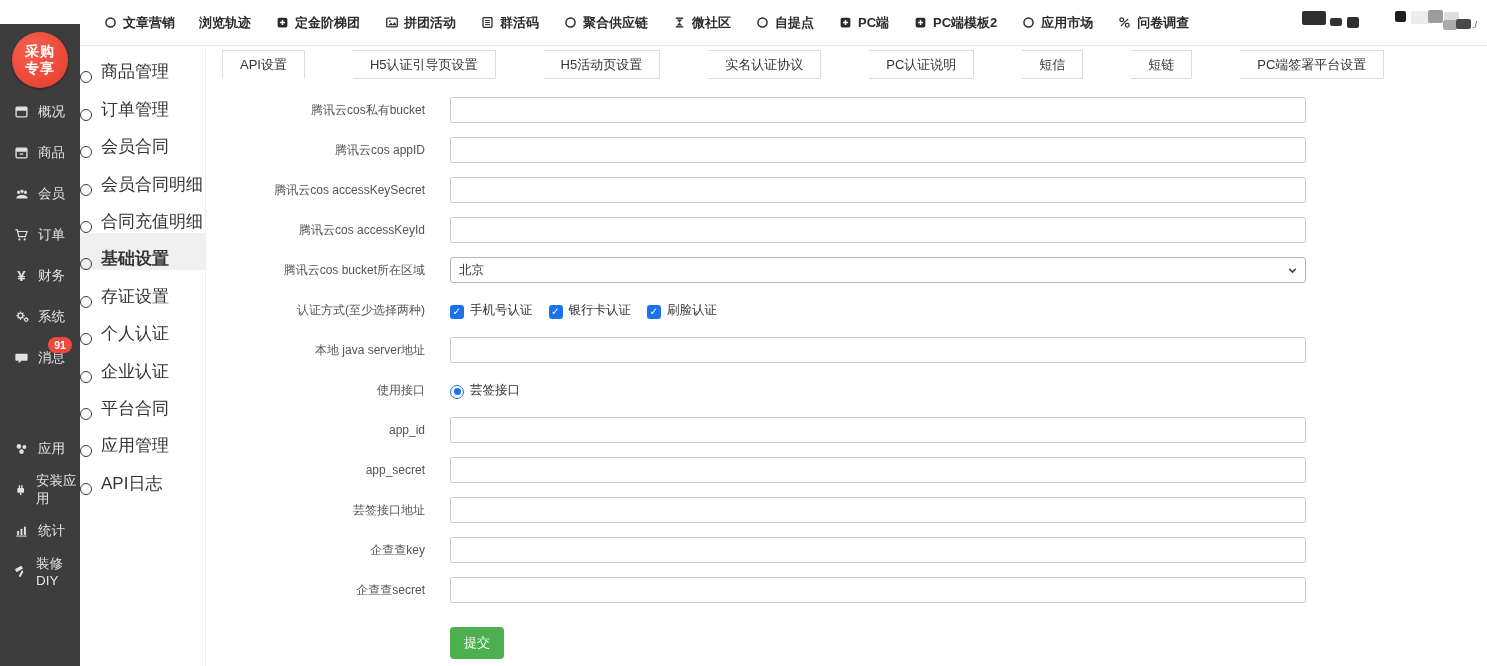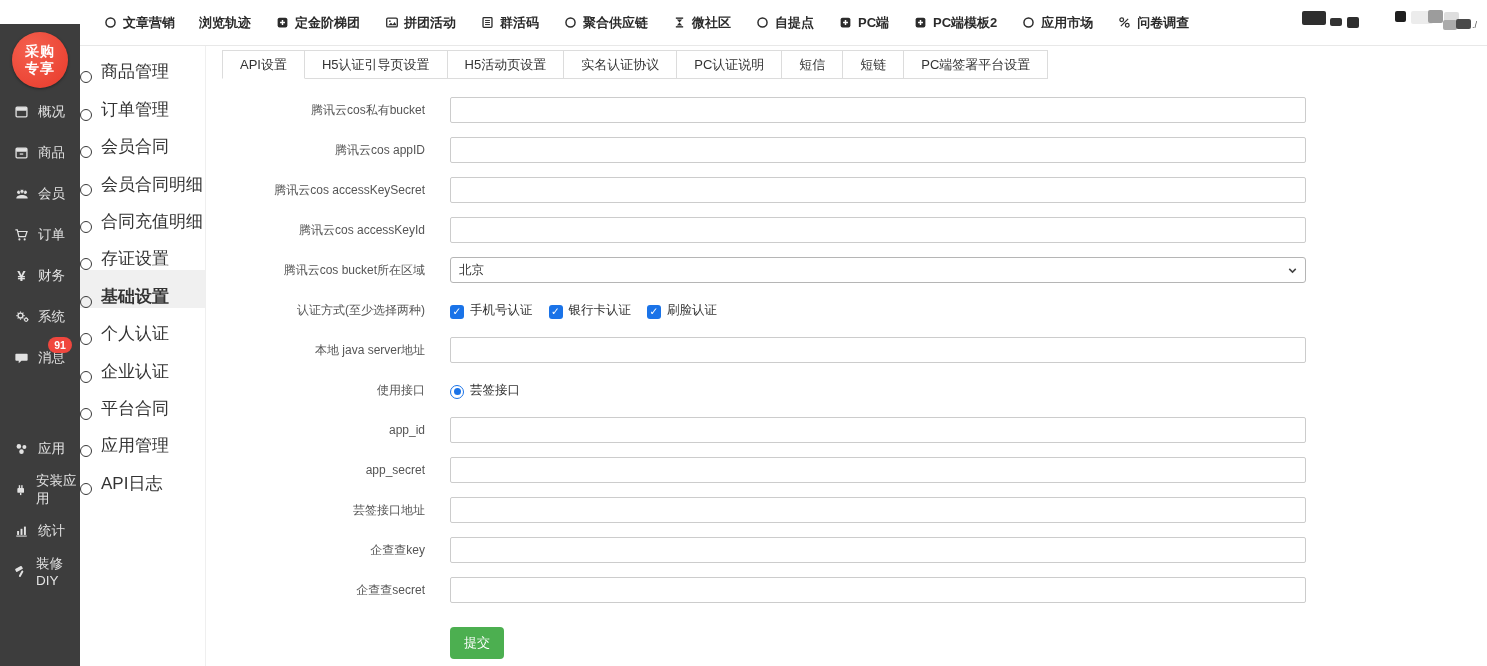--- a/index.html
+++ b/index.html
@@ -47,21 +47,21 @@
   .sub-sidebar { position:absolute; left:80px; top:46px; width:126px; height:620px; background:#fff;
                  border-right:1px solid #efefef; z-index:3; }
   .snav-item { height:37.4px; display:flex; align-items:flex-end; font-size:17px;
                color:#333; cursor:pointer; }
   .snav-item .circ { width:12px; height:12px; border:1.6px solid #3a3a3a; border-radius:50%;
                      margin-right:9px; flex:0 0 auto; }
   .snav-item.active { background:#f0f0f0; font-weight:bold; }
 
   
   .main { position:absolute; left:206px; top:46px; width:1281px; height:620px; background:#fff; }
-  .tabs { display:inline-flex; margin:4px 8px 0 16px; }
+  .tabs { display:inline-flex; margin:4px 8px 0 16px;gap:48px; }
   .tab { padding:0 17px; height:29px; display:flex; align-items:center; font-size:13px; color:#333;
          border-top:1px solid #dcdcdc; border-right:1px solid #dcdcdc; border-bottom:1px solid #dcdcdc;
          background:#fff; cursor:pointer; white-space:nowrap; }
   .tab:first-child { border-left:1px solid #dcdcdc; }
   .tab.active { border-bottom-color:transparent; }
 
   .form { margin-top:18px; }
   .form-row { display:flex; align-items:center; min-height:26px; margin-bottom:14px; }
   .flabel { width:219px; text-align:right; font-size:12px; color:#555; flex:0 0 auto; }
   .fctrl { margin-left:25px; display:flex; align-items:center; }
@@ -340,27 +340,27 @@
         <span>会员合同</span>
       </div>
     <div class="snav-item">
         <span class="circ"></span>
         <span>会员合同明细</span>
       </div>
     <div class="snav-item">
         <span class="circ"></span>
         <span>合同充值明细</span>
       </div>
+    <div class="snav-item active">
+        <span class="circ"></span>
+        <span>基础设置</span>
+      </div>
     <div class="snav-item">
         <span class="circ"></span>
         <span>存证设置</span>
-      </div>
-    <div class="snav-item active">
-        <span class="circ"></span>
-        <span>基础设置</span>
       </div>
     <div class="snav-item">
         <span class="circ"></span>
         <span>个人认证</span>
       </div>
     <div class="snav-item">
         <span class="circ"></span>
         <span>企业认证</span>
       </div>
     <div class="snav-item">

